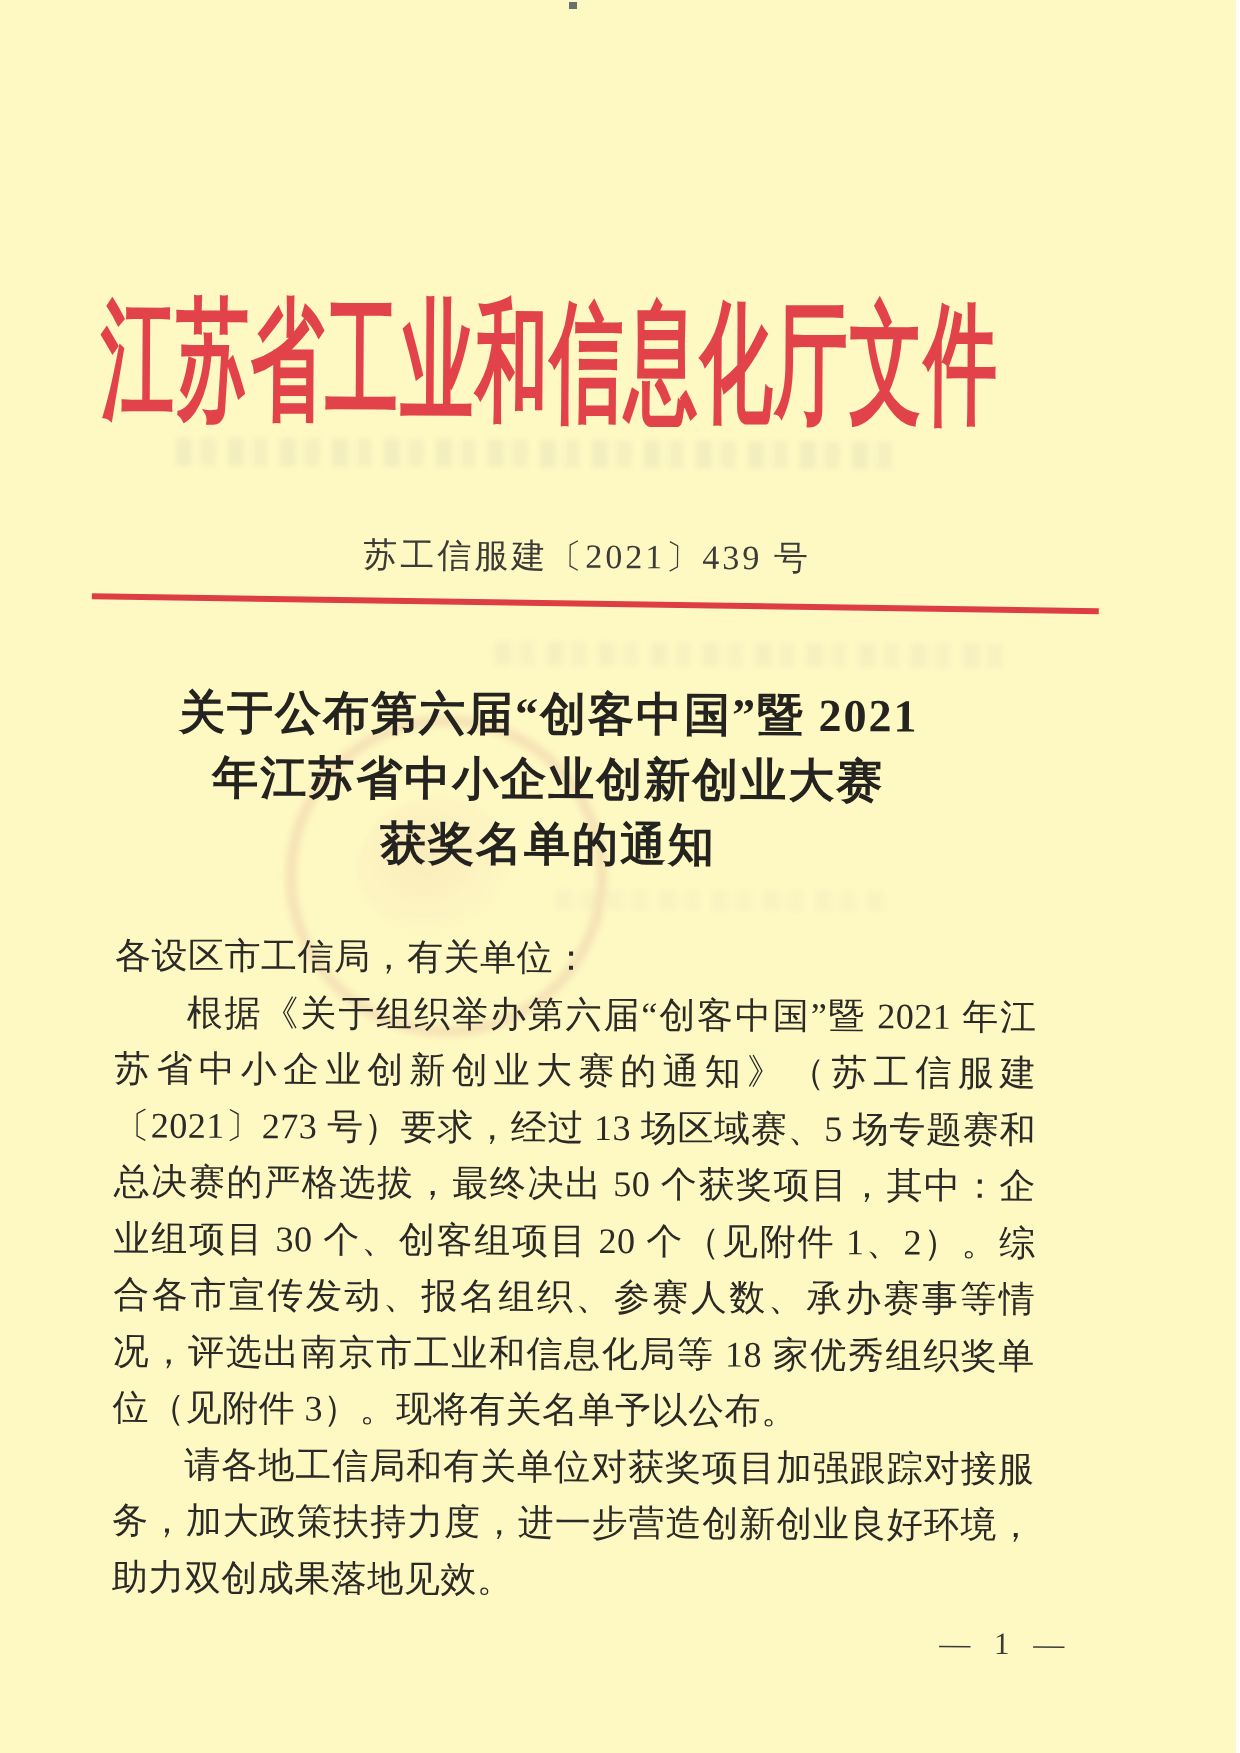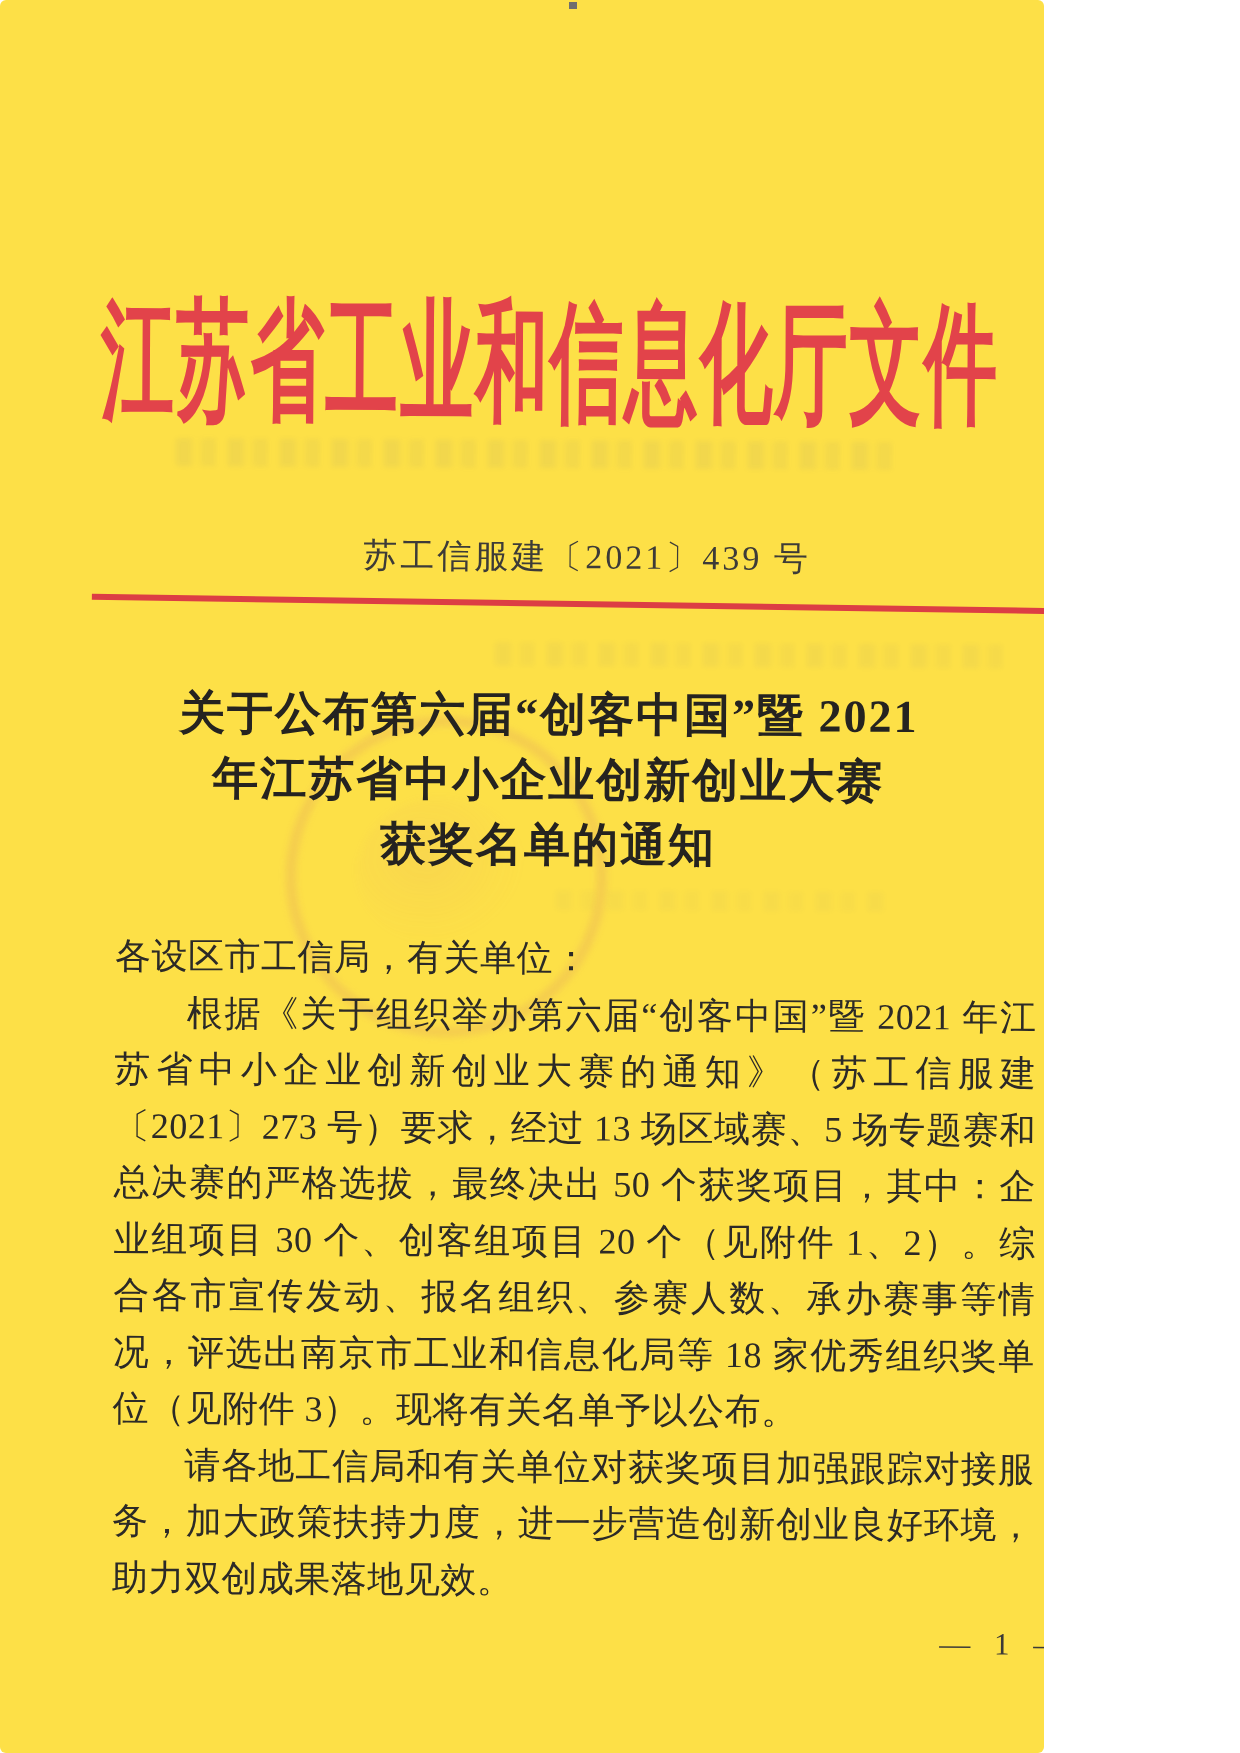--- a/index.html
+++ b/index.html
@@ -1,26 +1,25 @@
 <!DOCTYPE html>
 <html style="--header-red: #e2434a; --rule-red: #dc3e44; --ink: #2c2a27;"><head>
 <meta charset="utf-8">
 <style>
   html, body {
     margin: 0; padding: 0;
     background: #ffffff;
   }
   .page {
     position: relative;
-    width: 1044px;
+    width: 1236px;
     height: 1753px;
-    background: #fde047;
+    background: #fef9c3;
     overflow: hidden;
     font-family: "Liberation Serif", "DejaVu Serif", serif;
-    border-radius: 6px;
   }
   
   .skew {
     position: absolute;
     inset: 0;
     transform: rotate(0.3deg);
     transform-origin: 50% 0;
   }
   .scan-dot {
     position: absolute;

